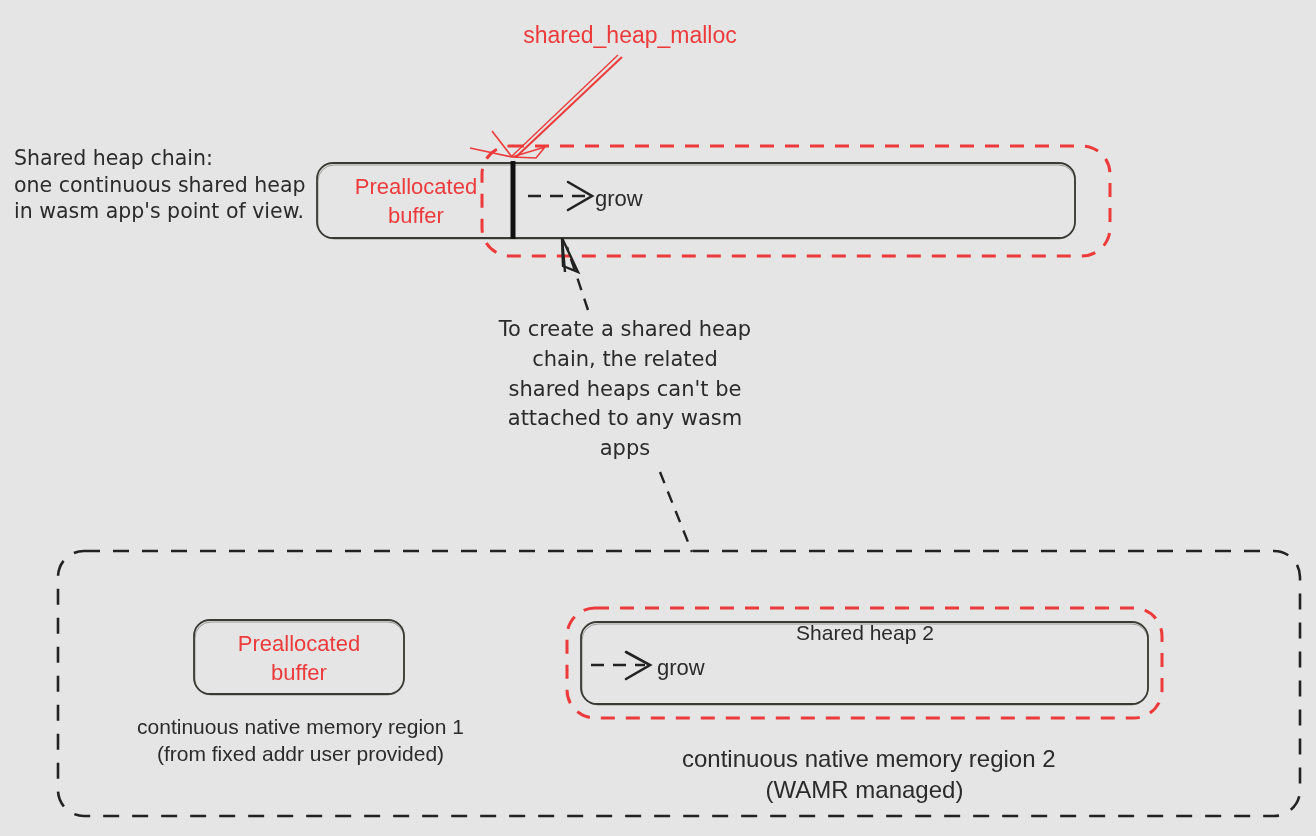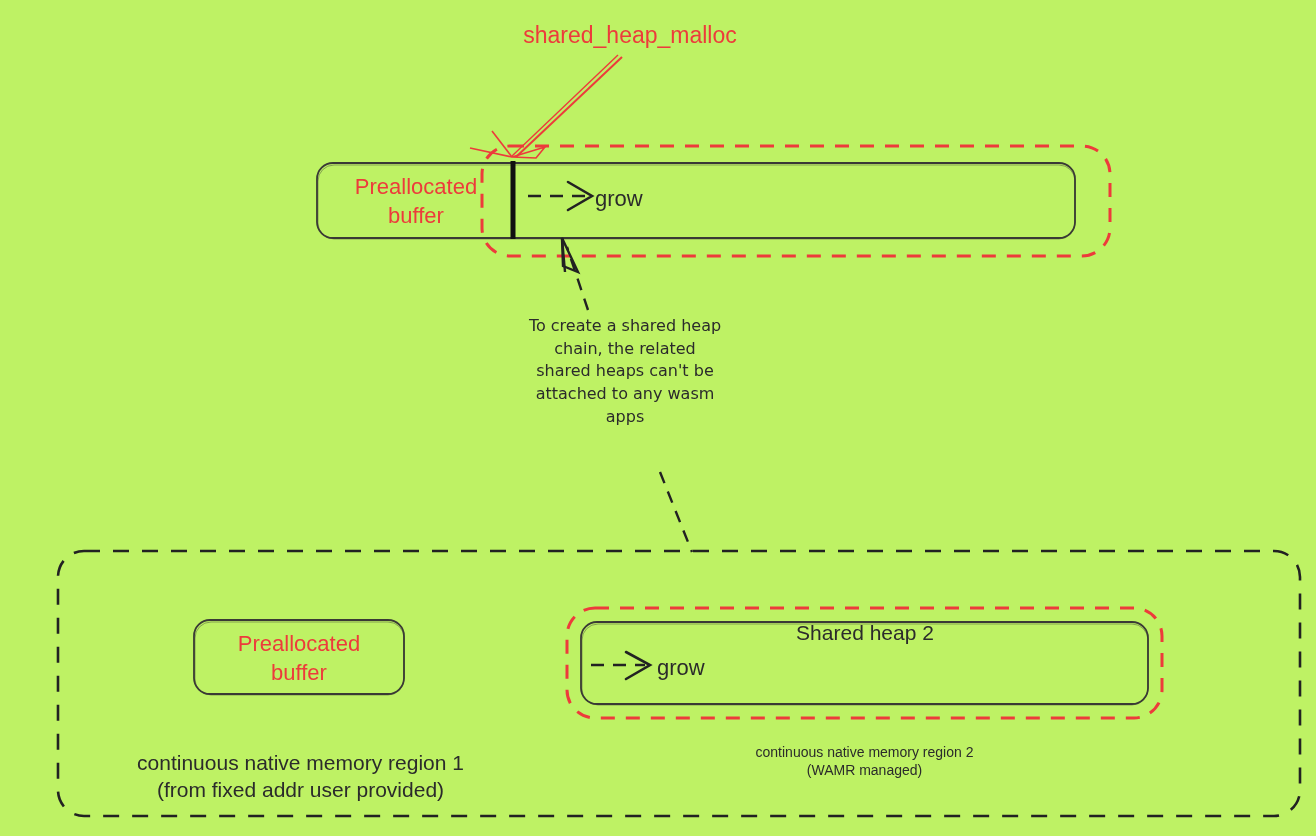--- a/index.html
+++ b/index.html
@@ -4,21 +4,21 @@
 <style>
   html, body {
     margin: 0;
     padding: 0;
     background: #fdfce3;
   }
   #canvas {
     position: relative;
     width: 1316px;
     height: 836px;
-    background: #bef264;
+    background: #e5e5e5;
     overflow: hidden;
     font-family: "DejaVu Sans", sans-serif;
   }
   svg.layer {
     position: absolute;
     left: 0;
     top: 0;
     width: 1316px;
     height: 836px;
     pointer-events: none;
@@ -92,39 +92,42 @@
 
     <g>
       <line x1="591" y1="665" x2="645" y2="665" stroke="#222222" stroke-width="2.6" stroke-dasharray="13 9"></line>
       <path d="M 626 652 L 650 665 L 626 679" fill="none" stroke="#222222" stroke-width="2.6" stroke-linecap="round"></path>
     </g>
 
   </svg>
 
   <div class="txt label-lib red center" style="left:515px; top:21px; width:230px; font-size:23px;">shared_heap_malloc</div>
 
+  <div class="txt label-serifless left" style="left:14px; top:145px; width:310px; font-size:20.5px;">Shared heap chain:
+one continuous shared heap
+in wasm app's point of view.</div>
 
   <div class="txt label-lib red center" style="left:334px; top:173px; width:164px; font-size:22px;">Preallocated
 buffer</div>
 
   <div class="txt label-lib left" style="left:595px; top:185px; width:90px; font-size:22px;">grow</div>
 
-  <div class="txt label-serifless center" style="left:485px; top:315px; width:280px; font-size:16px; line-height:1.42;">To create a shared heap
+  <div class="txt label-serifless center" style="left:485px; top:315px; width:280px; font-size:21px; line-height:1.42;">To create a shared heap
 chain, the related
 shared heaps can't be
 attached to any wasm
 apps</div>
 
 
   <div class="txt label-lib red center" style="left:209px; top:630px; width:180px; font-size:22px;">Preallocated
 buffer</div>
 
-  <div class="txt label-lib center" style="left:118px; top:713px; width:365px; font-size:21px;margin-top:36px;">continuous native memory region 1
+  <div class="txt label-lib center" style="left:118px; top:713px; width:365px; font-size:21px;">continuous native memory region 1
 (from fixed addr user provided)</div>
 
   <div class="txt label-lib center" style="left:760px; top:571px; width:210px; font-size:21px;margin-top:48px;">Shared heap 2</div>
 
   <div class="txt label-lib left" style="left:657px; top:654px; width:90px; font-size:22px;">grow</div>
 
-  <div class="txt label-lib center" style="left:682px; top:743px; width:365px; font-size:14px;">continuous native memory region 2
+  <div class="txt label-lib center" style="left:682px; top:743px; width:365px; font-size:24px;">continuous native memory region 2
 (WAMR managed)</div>
 
 </div>
 
 </body></html>

